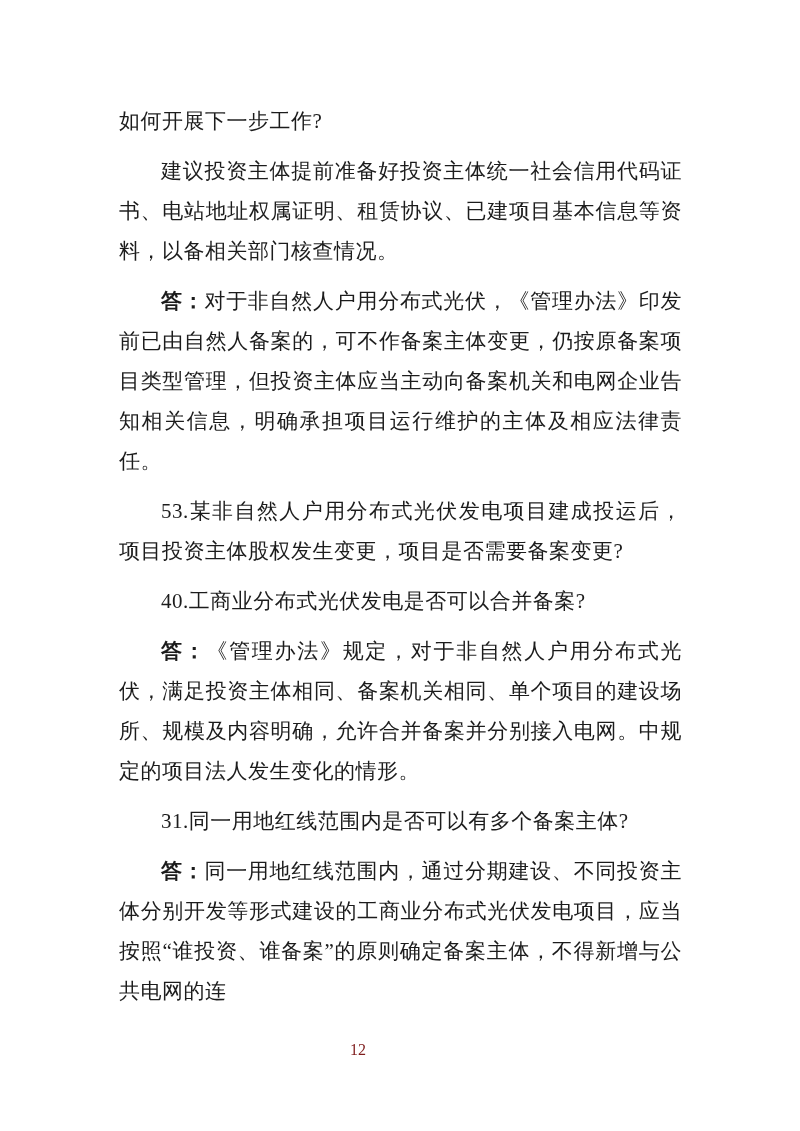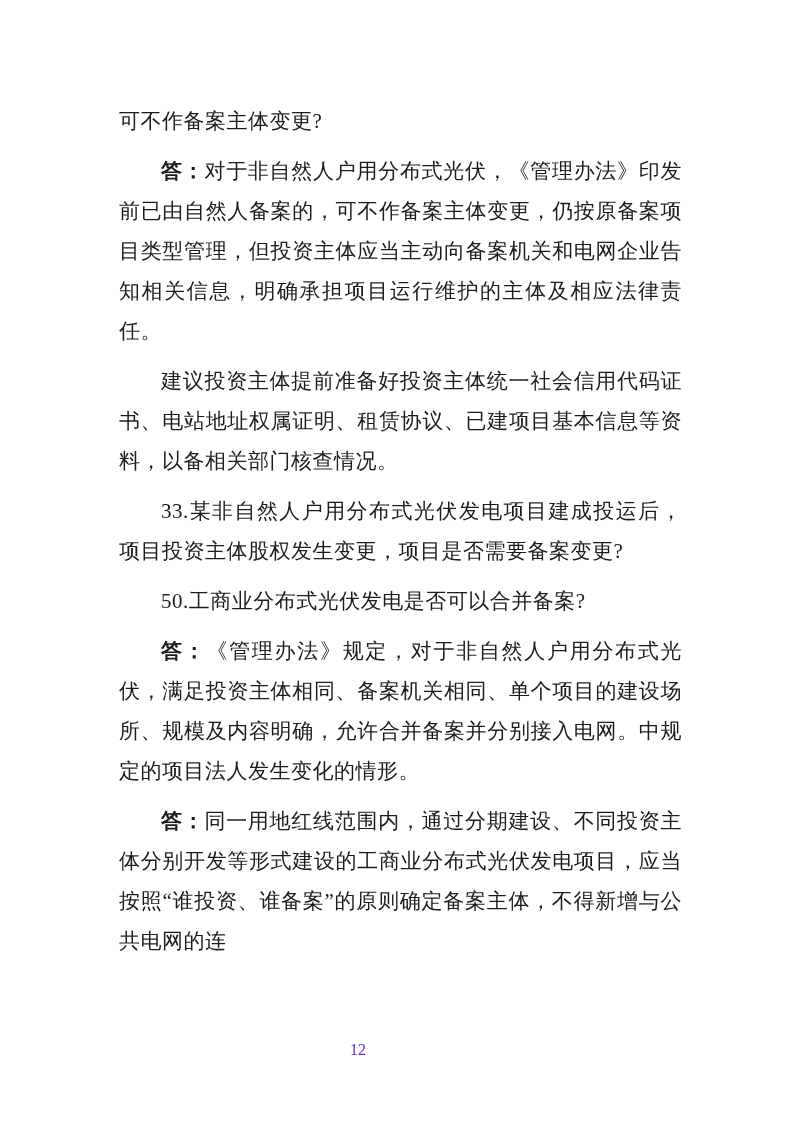--- a/index.html
+++ b/index.html
@@ -39,41 +39,42 @@
     font-weight: 700;
   }
   .footer {
     position: absolute;
     top: 1038px;
     left: 0;
     width: 716px;
     text-align: center;
     font-size: 16px;
     line-height: 24px;
-    color: #6d28d9;
+    color: #7f1d1d;
   }
 </style>
 </head>
 <body>
 
 <div class="page">
   <div class="text-block">
 
-    <p class="para no-indent"><b class="ans-prefix"></b><span>可不作备案主体变更?</span></p>
+    <p class="para no-indent"><b class="ans-prefix"></b><span>如何开展下一步工作?</span></p>
+
+    <p class="para"><b class="ans-prefix"></b><span>建议投资主体提前准备好投资主体统一社会信用代码证书、电站地址权属证明、租赁协议、已建项目基本信息等资料，以备相关部门核查情况。</span></p>
 
     <p class="para"><b class="ans-prefix">答：</b><span>对于非自然人户用分布式光伏，《管理办法》印发前已由自然人备案的，可不作备案主体变更，仍按原备案项目类型管理，但投资主体应当主动向备案机关和电网企业告知相关信息，明确承担项目运行维护的主体及相应法律责任。</span></p>
 
-    <p class="para"><b class="ans-prefix"></b><span>建议投资主体提前准备好投资主体统一社会信用代码证书、电站地址权属证明、租赁协议、已建项目基本信息等资料，以备相关部门核查情况。</span></p>
-
-    <p class="para"><b class="ans-prefix"></b><span>33.某非自然人户用分布式光伏发电项目建成投运后，项目投资主体股权发生变更，项目是否需要备案变更?</span></p>
+    <p class="para"><b class="ans-prefix"></b><span>53.某非自然人户用分布式光伏发电项目建成投运后，项目投资主体股权发生变更，项目是否需要备案变更?</span></p>
 
 
-    <p class="para"><b class="ans-prefix"></b><span>50.工商业分布式光伏发电是否可以合并备案?</span></p>
+    <p class="para"><b class="ans-prefix"></b><span>40.工商业分布式光伏发电是否可以合并备案?</span></p>
 
     <p class="para"><b class="ans-prefix">答：</b><span>《管理办法》规定，对于非自然人户用分布式光伏，满足投资主体相同、备案机关相同、单个项目的建设场所、规模及内容明确，允许合并备案并分别接入电网。中规定的项目法人发生变化的情形。</span></p>
 
+    <p class="para"><b class="ans-prefix"></b><span>31.同一用地红线范围内是否可以有多个备案主体?</span></p>
 
     <p class="para"><b class="ans-prefix">答：</b><span>同一用地红线范围内，通过分期建设、不同投资主体分别开发等形式建设的工商业分布式光伏发电项目，应当按照“谁投资、谁备案”的原则确定备案主体，不得新增与公共电网的连</span></p>
 
   </div>
 
   <div class="footer">12</div>
 </div>
 
 </body></html>

